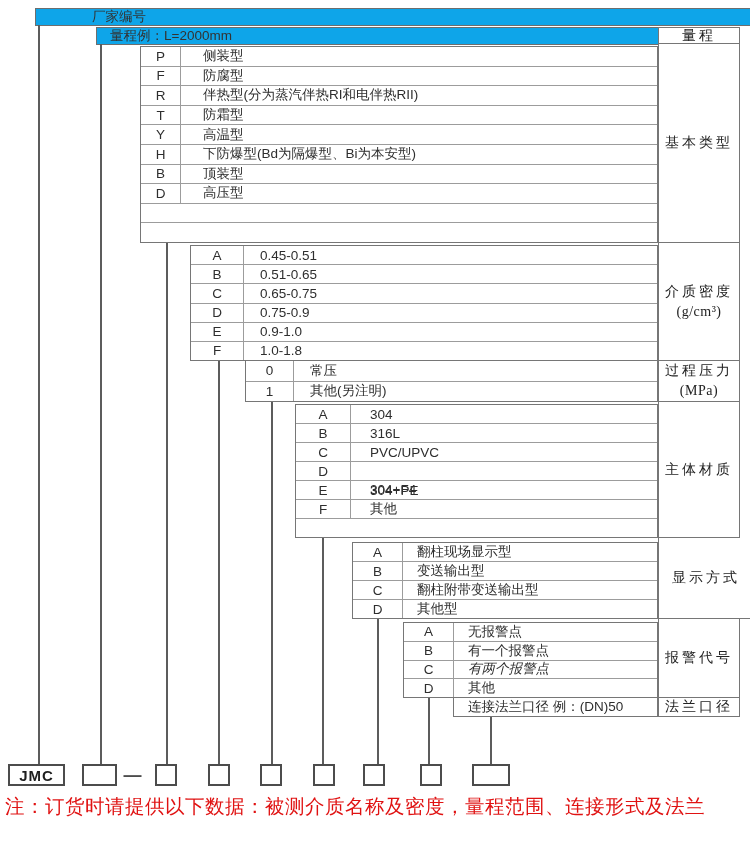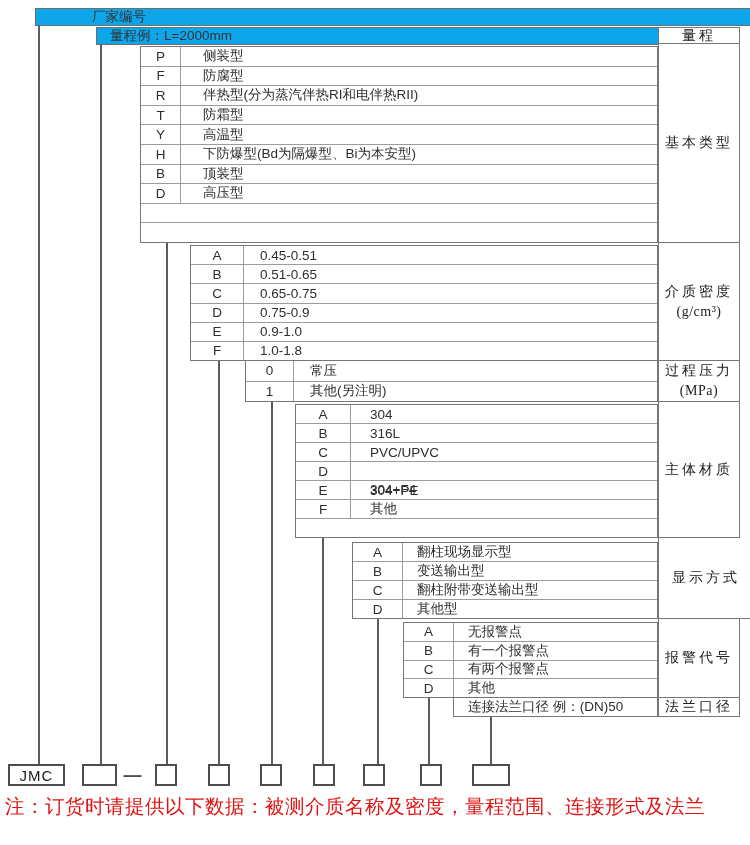--- a/index.html
+++ b/index.html
@@ -15,21 +15,21 @@
        border-right:1px solid #9c9c9c;font-size:13.5px;flex:0 0 auto;box-sizing:border-box;}
   .val{font-size:13.5px;white-space:nowrap;overflow:hidden;}
   .band{position:absolute;border:1px solid #767676;box-sizing:border-box;display:flex;
         flex-direction:column;align-items:center;justify-content:center;text-align:center;
         font-family:"Liberation Serif","DejaVu Serif",serif;font-size:14px;letter-spacing:3px;
         color:#222;line-height:1.4;background:#fff;}
   .band .unit{letter-spacing:0.5px;}
   .vline{position:absolute;width:1.5px;background:#5c5c5c;}
   .cbox{position:absolute;border:2px solid #4c4c4c;background:#fff;box-sizing:border-box;
         display:flex;align-items:center;justify-content:center;}
-  .model{font-weight:normal;font-size:15px;letter-spacing:1px;color:#1e1e1e;}
+  .model{font-weight:bold;font-size:15px;letter-spacing:1px;color:#1e1e1e;}
   .dash{position:absolute;display:flex;align-items:center;justify-content:center;
         font-weight:bold;color:#4c4c4c;font-size:18px;}
   .note{position:absolute;left:5px;font-weight:normal;font-size:19.5px;letter-spacing:0.5px;
         white-space:nowrap;line-height:24px;}
 </style>
 </head>
 <body>
 
 <div id="canvas">
 
@@ -169,21 +169,21 @@
         <div class="row">
           <div class="key" style="width: 50px;">A</div>
           <div class="val" style="padding-left: 14px;">无报警点</div>
         </div>
         <div class="row">
           <div class="key" style="width: 50px;">B</div>
           <div class="val" style="padding-left: 14px;">有一个报警点</div>
         </div>
         <div class="row">
           <div class="key" style="width: 50px;">C</div>
-          <div class="val" style="padding-left: 14px;">有两个报警点</div>
+          <div class="val" style="padding-left: 14px; font-style: italic;">有两个报警点</div>
         </div>
         <div class="row">
           <div class="key" style="width: 50px;">D</div>
           <div class="val" style="padding-left: 14px;">其他</div>
         </div>
       </div>
       <div class="sec" style="left: 453px; top: 697px; width: 205px; height: 20px;">
         <div class="row">
           <div class="val" style="padding-left: 14px;">连接法兰口径 例：(DN)50</div>
         </div>

